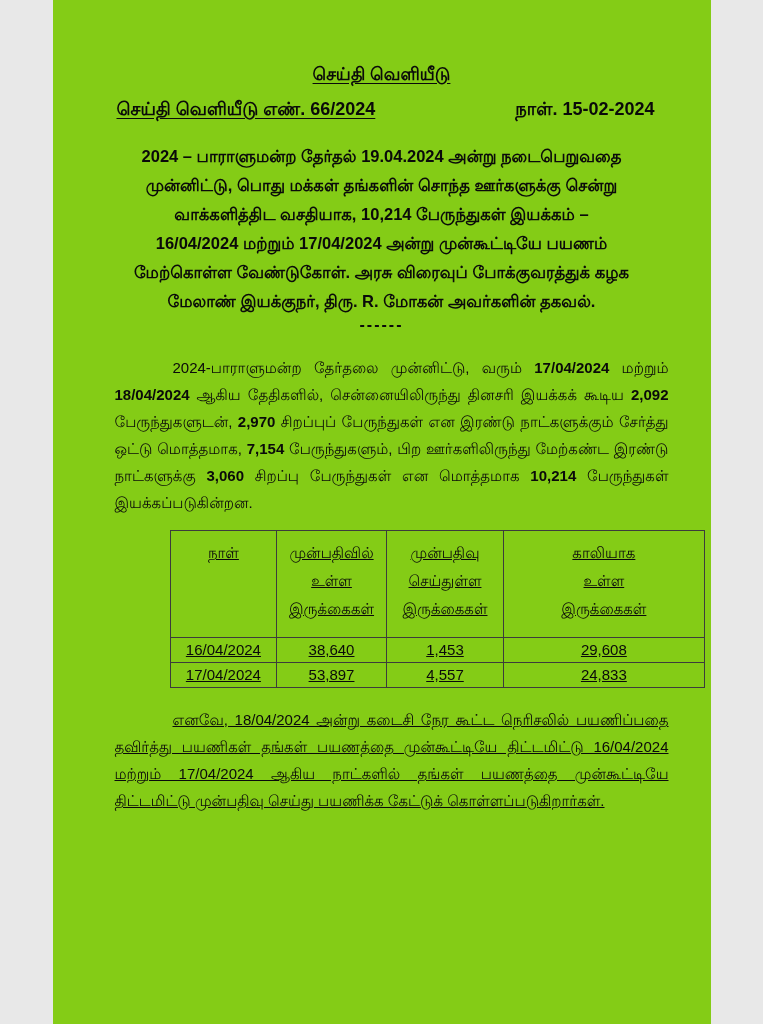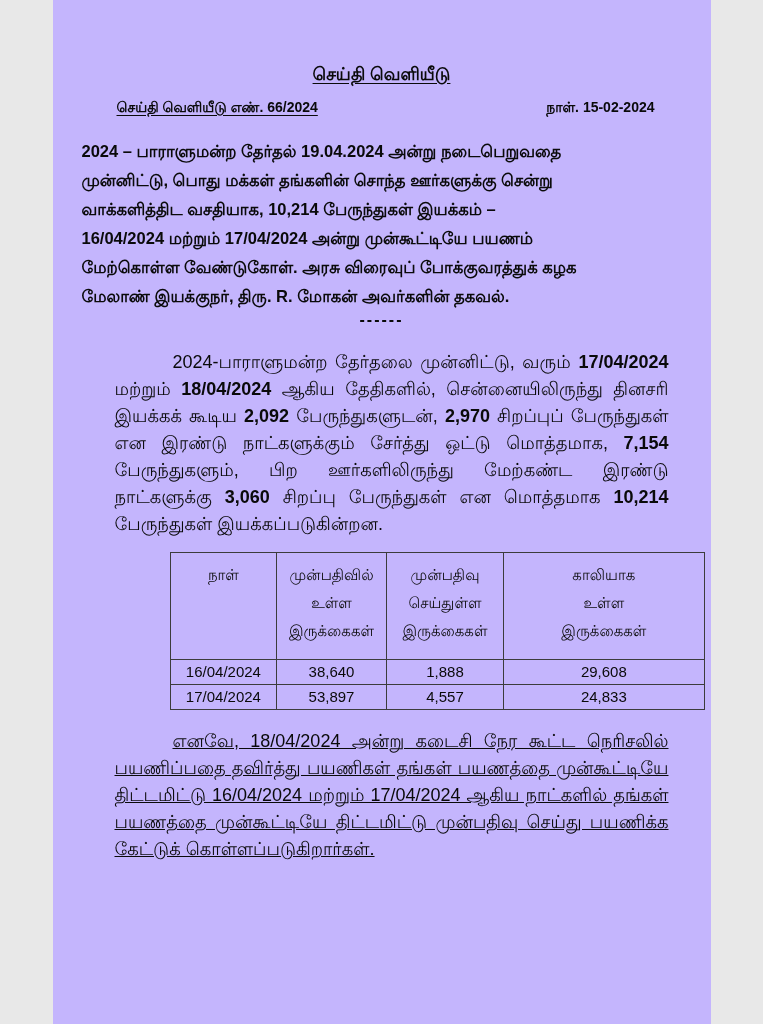--- a/index.html
+++ b/index.html
@@ -5,80 +5,82 @@
   html, body {
     margin: 0;
     padding: 0;
     background: #e8e8e8;
   }
   .page {
     position: relative;
     width: 658px;
     height: 1024px;
     margin: 0 auto;
-    background: #c4b5fd;
+    background: #84cc16;
     color: #0a0a0a;
     font-family: "Liberation Sans", "DejaVu Sans", sans-serif;
     overflow: hidden;
     box-sizing: border-box;
   }
   .doc-heading {
     margin-top: 64px;
     text-align: center;
     font-size: 17.5px;
     font-weight: bold;
     text-decoration: underline;
     text-underline-offset: 3px;
   }
   .meta-row {
     display: flex;
     justify-content: space-between;
     align-items: center;
     margin: 13px 56px 0 64px;
-    font-size: 14px;
+    font-size: 18px;
     font-weight: bold;
     gap: 21px;
   }
   .meta-row .release-no {
     text-decoration: underline;
     text-underline-offset: 3px;
   }
   .title-block {
     margin: 20px auto 0 auto;
     width: 600px;
+    text-align: center;
     font-size: 16.5px;
     font-weight: bold;
     line-height: 29px;
     white-space: pre-line;
   }
   .divider {
     text-align: center;
     font-size: 16px;
     font-weight: bold;
     letter-spacing: 2px;
     margin-top: 0px;
   }
   .para {
     margin: 0 42px 13px 62px;
-    font-size: 18px;
+    font-size: 15px;
     line-height: 27px;
     text-align: justify;
     text-indent: 58px;
   }
   #body-paragraphs { margin-top: 20px; }
   .table-caption {
     margin: 17px 52px 0 98px;
     font-size: 15.5px;
     font-weight: bold;
   }
   table.seat-table {
     border-collapse: collapse;
     margin: 14px 0 12px 117px;
     width: 535px;
     table-layout: fixed;
+    text-decoration: underline;
   }
   table.seat-table th, table.seat-table td {
     border: 1.6px solid #3c3c3c;
     font-weight: normal;
     text-align: center;
   }
   table.seat-table th {
     font-size: 15px;
     line-height: 28px;
     padding: 8px 4px 14px 4px;
@@ -140,21 +142,21 @@
 இருக்கைகள்</th>
           <th>காலியாக
 உள்ள
 இருக்கைகள்</th>
         </tr>
     </thead>
     <tbody>
         <tr>
           <td>16/04/2024</td>
           <td>38,640</td>
-          <td>1,888</td>
+          <td>1,453</td>
           <td>29,608</td>
         </tr>
         <tr>
           <td>17/04/2024</td>
           <td>53,897</td>
           <td>4,557</td>
           <td>24,833</td>
         </tr>
       </tbody>
   </table>

